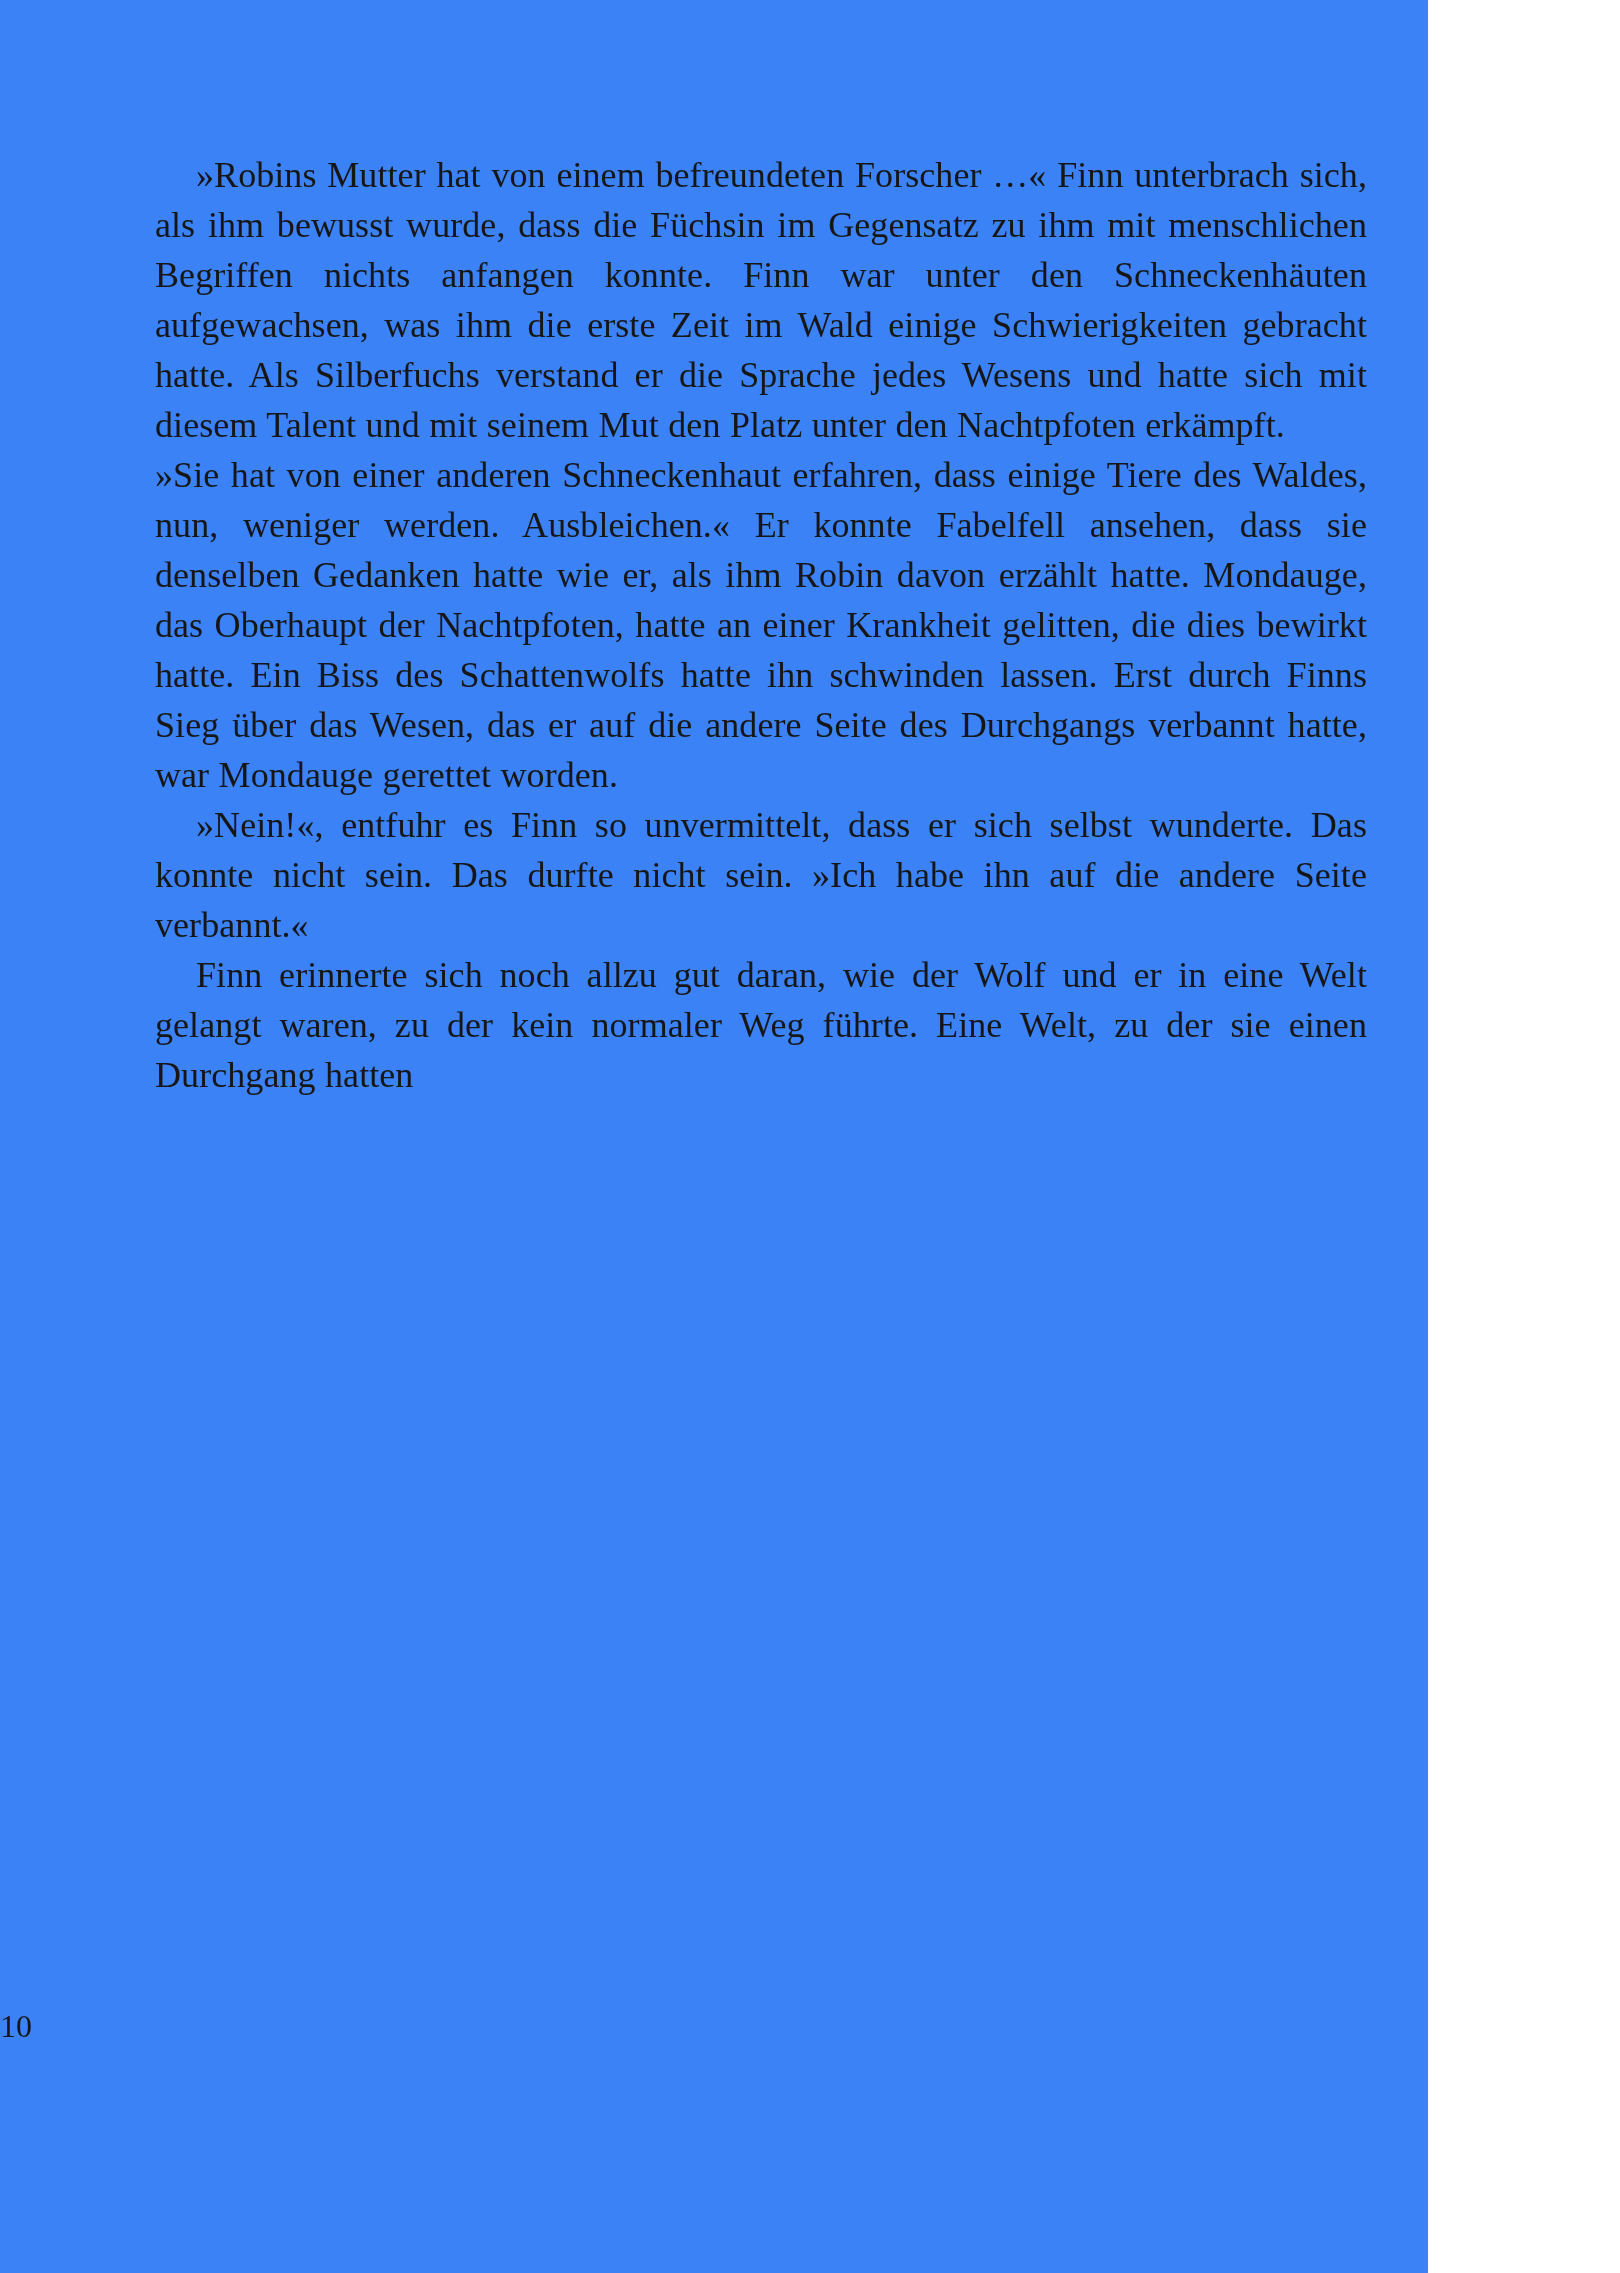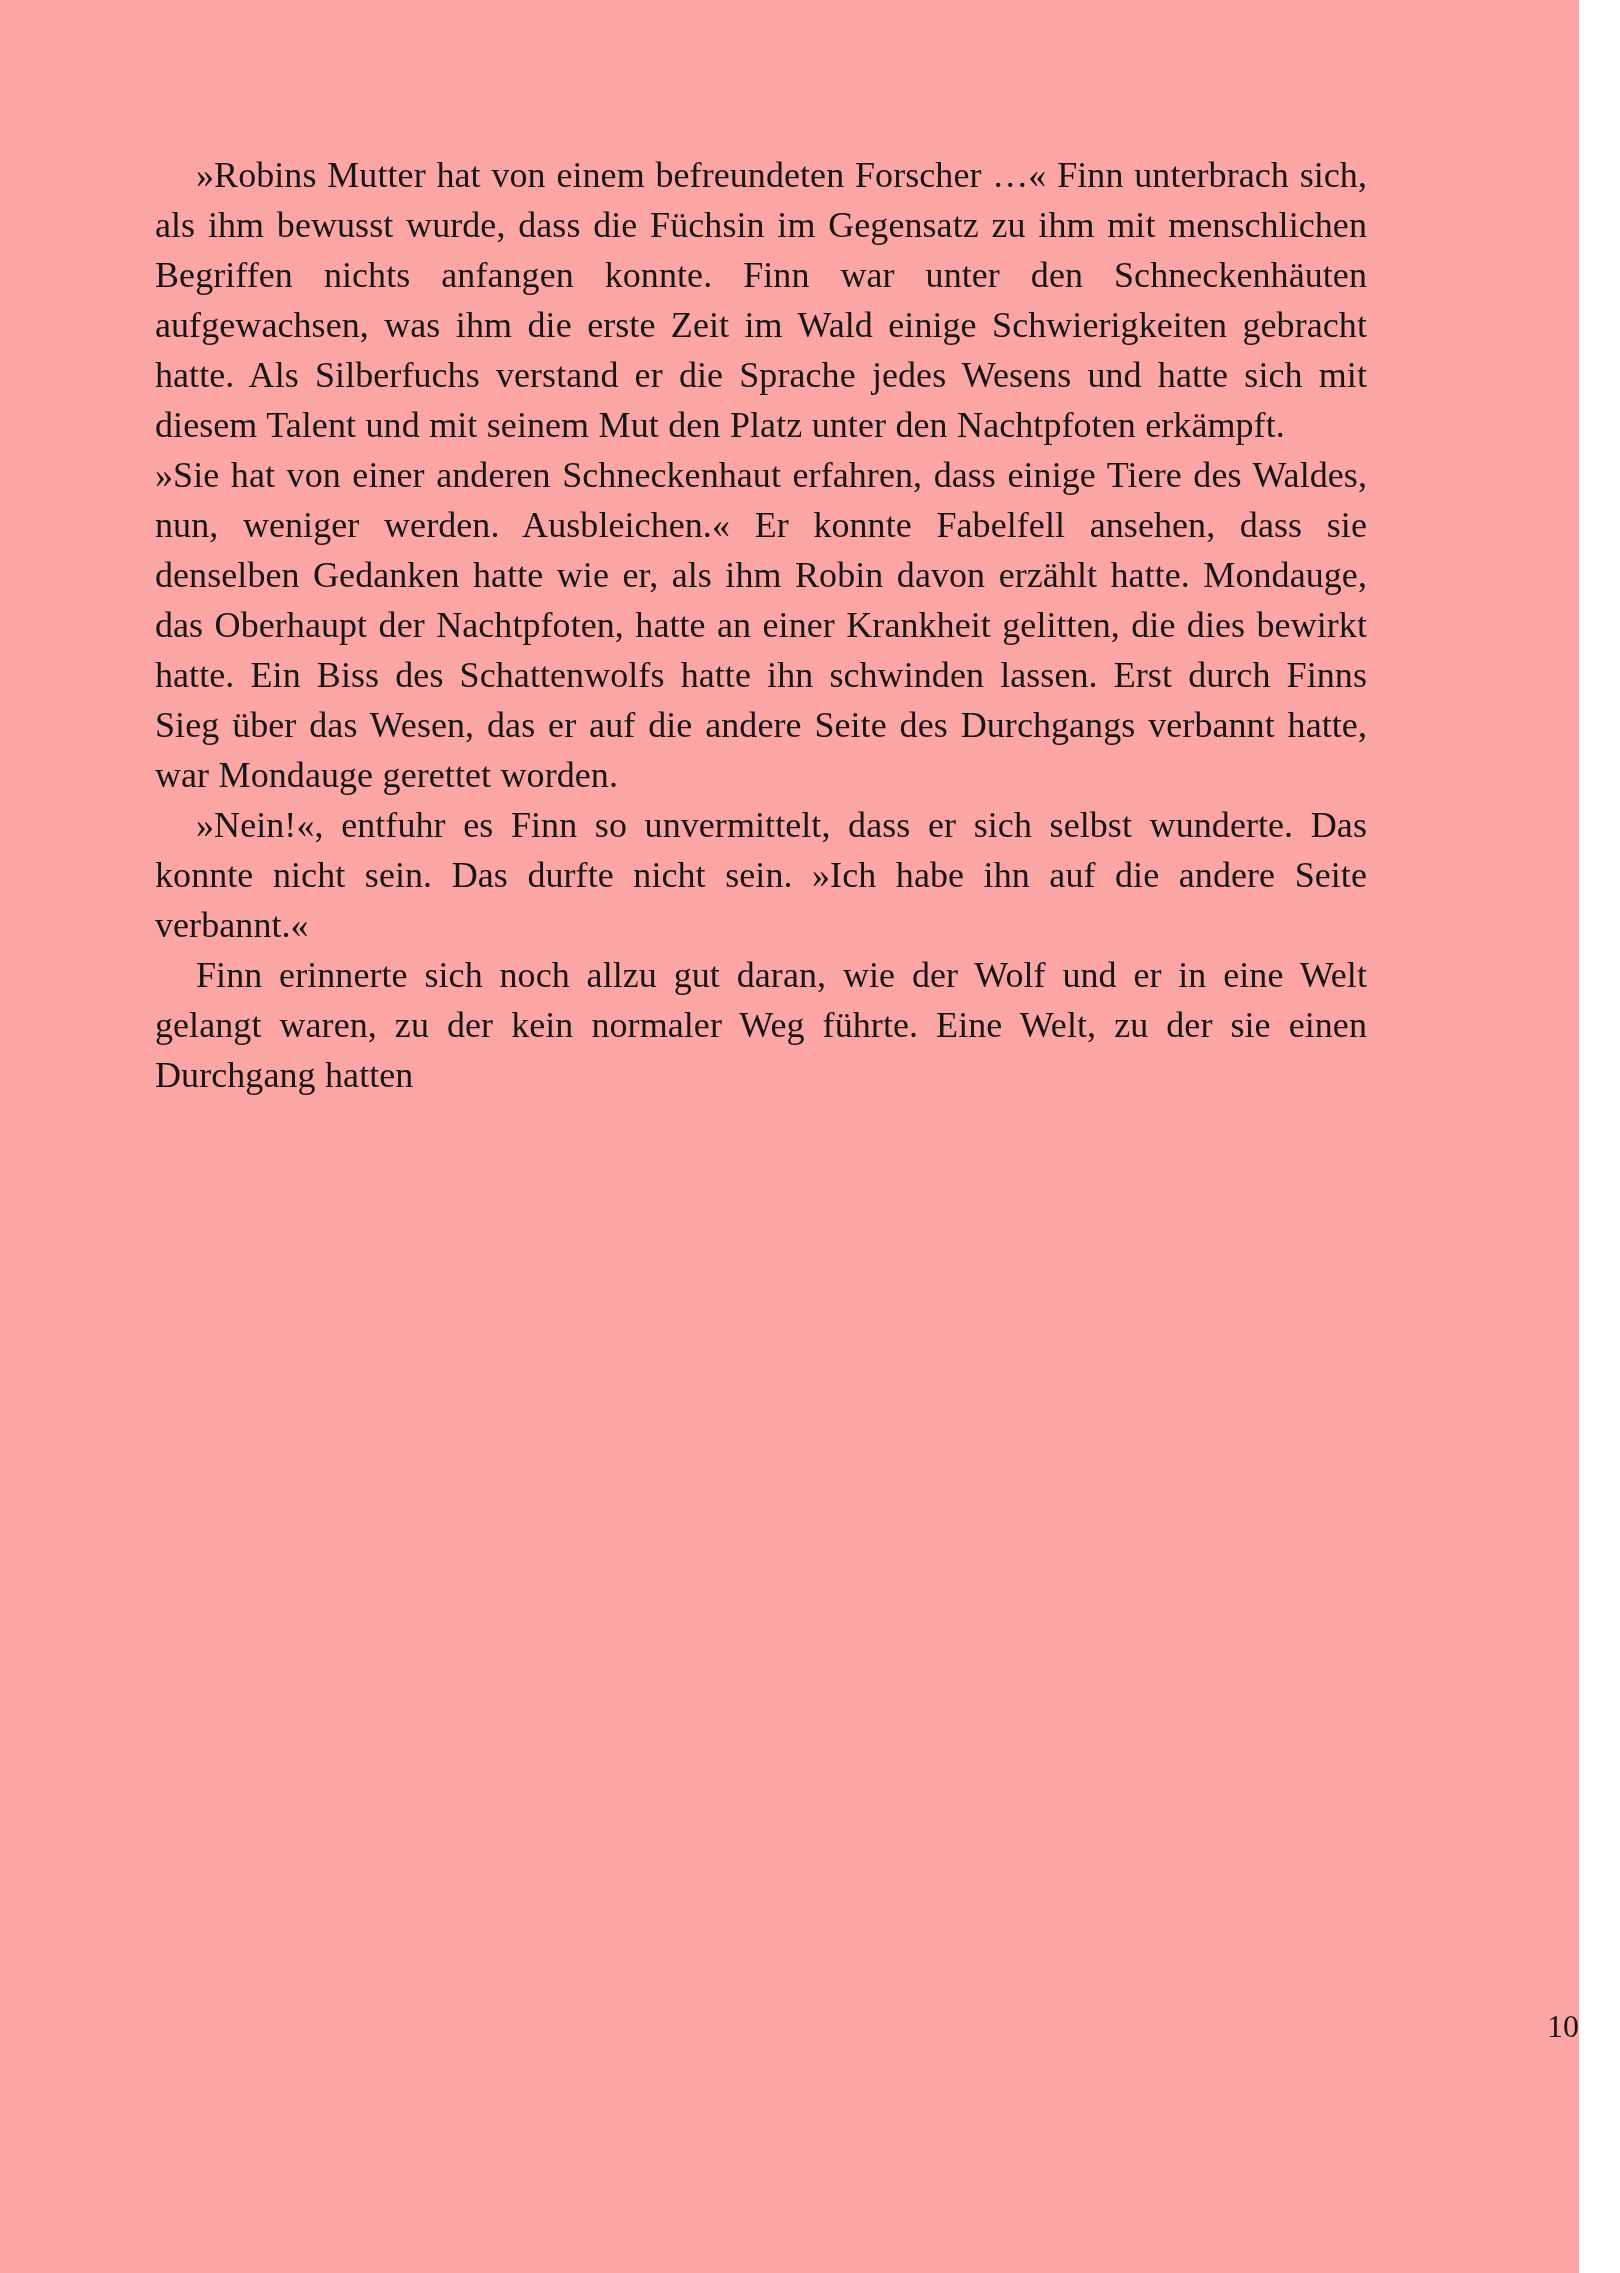--- a/index.html
+++ b/index.html
@@ -3,23 +3,23 @@
 <meta charset="utf-8">
 <title>Book Page</title>
 <style>
   html, body {
     margin: 0;
     padding: 0;
     background: #ffffff;
   }
   .page {
     position: relative;
-    width: 1579px;
+    width: 1428px;
     height: 2273px;
-    background: #fca5a5;
+    background: #3b82f6;
     overflow: hidden;
     box-sizing: border-box;
   }
   .text-column {
     position: absolute;
     left: 155px;
     top: 150px;
     width: 1212px;
     font-family: "Liberation Serif", "DejaVu Serif", serif;
     font-size: 36px;
@@ -41,21 +41,21 @@
     text-indent: 0;
   }
   .para:last-of-type {
     text-align: justify;
   }
   .folio {
     position: absolute;
     left: 0;
     right: 0;
     top: 2007px;
-    text-align: right;
+    text-align: left;
     font-family: "Liberation Serif", "DejaVu Serif", serif;
     font-size: 32px;
     line-height: 39px;
     color: #161616;
   }
 </style>
 </head>
 <body>
 
 <div class="page">

